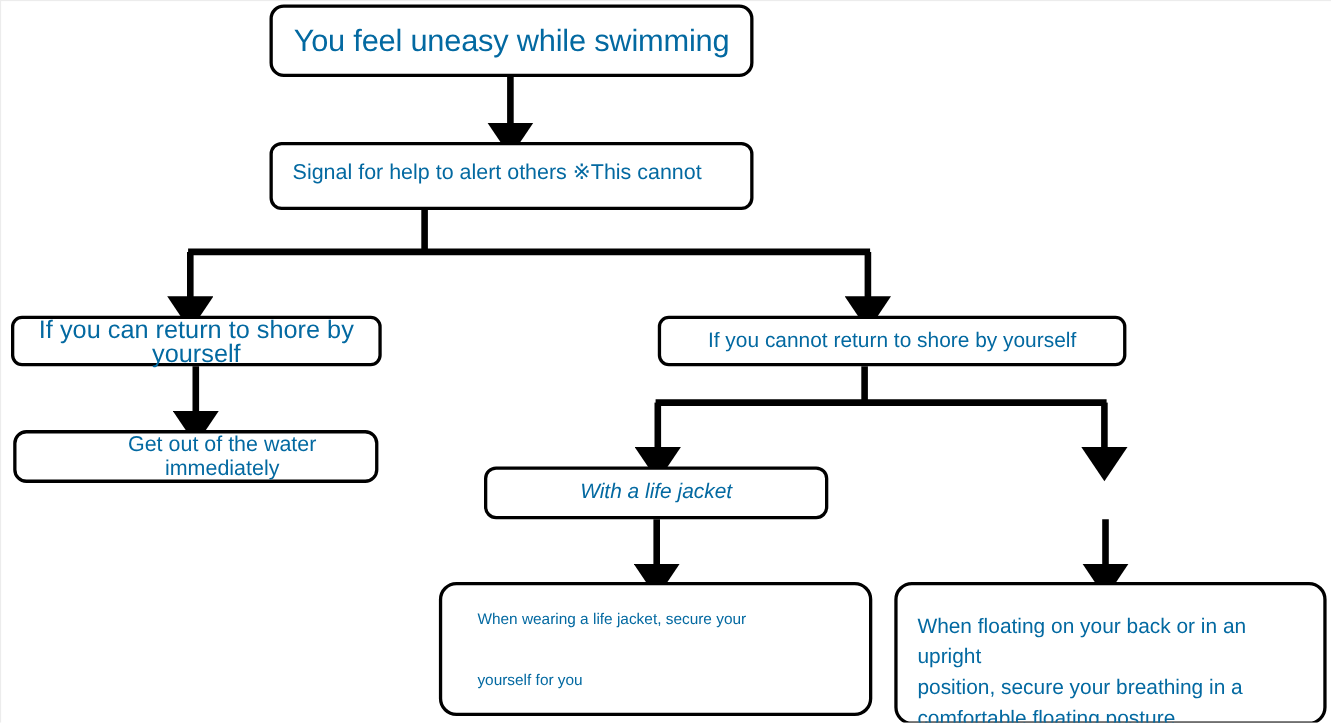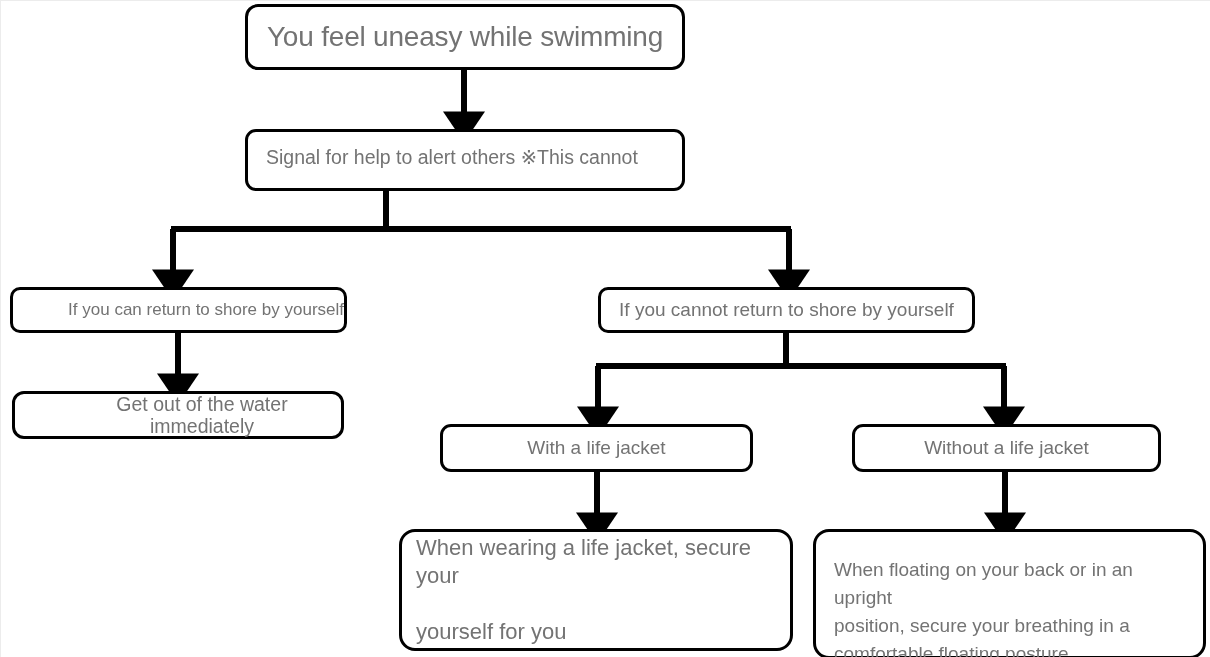--- a/index.html
+++ b/index.html
@@ -26,21 +26,21 @@
     width: 1210px;
     height: 657px;
     pointer-events: none;
   }
   .node {
     position: absolute;
     box-sizing: border-box;
     background: #ffffff;
     border: 3px solid #000000;
     border-radius: 11px;
-    color: #737373;
+    color: #0369a1;
     z-index: 2;
     display: flex;
     align-items: center;
   }
   .node .txt {
     display: block;
     width: 100%;
   }
   .center .txt { text-align: center; }
   .left .txt { text-align: left; }
@@ -63,71 +63,72 @@
   #node-signal .txt {
     font-size: 19.5px;
     line-height: 25px;
   }
 
   #node-can-return {
     left: 9px; top: 286px; width: 337px; height: 46px;
     border-radius: 10px;
   }
   #node-can-return .txt {
-    font-size: 17px;
-    line-height: 22px;
-    text-align: right;
+    font-size: 23px;
+    line-height: 22px;
   }
 
   #node-get-out {
     left: 11px; top: 390px; width: 332px; height: 48px;
     border-radius: 12px;
     padding-left: 48px;
   }
   #node-get-out .txt {
     font-size: 19.5px;
     line-height: 22px;
   }
 
   #node-cannot-return {
-    left: 597px; top: 286px; width: 377px; height: 46px;
+    left: 597px; top: 286px; width: 426px; height: 46px;
     border-radius: 10px;
   }
   #node-cannot-return .txt {
     font-size: 19px;
     line-height: 22px;
   }
 
   #node-with-jacket {
     left: 439px; top: 423px; width: 313px; height: 48px;
     border-radius: 11px;
   }
   #node-with-jacket .txt {
     font-size: 19px;
     line-height: 22px;
+    font-style: italic;
   }
 
   #node-without-jacket {
     left: 851px; top: 423px; width: 309px; height: 48px;
     border-radius: 11px;
   }
   #node-without-jacket .txt {
     font-size: 19px;
     line-height: 22px;
   }
 
   #node-wearing-advice {
     left: 398px; top: 528px; width: 394px; height: 122px;
     padding: 8px 10px 8px 14px;
     border-radius: 16px;
     align-items: center;
   }
   #node-wearing-advice .txt {
-    font-size: 22px;
+    font-size: 14px;
     line-height: 28px;
+    margin-left: 18px;
   }
 
   #node-floating-advice {
     left: 812px; top: 528px; width: 393px; height: 130px;
     padding: 8px 8px 12px 18px;
     border-radius: 16px;
     align-items: flex-start;
   }
   #node-floating-advice .txt {
     font-size: 19px;
@@ -196,23 +197,20 @@
   </div>
 
   <div class="node center" id="node-cannot-return">
     <span class="txt">If you cannot return to shore by yourself</span>
   </div>
 
   <div class="node center" id="node-with-jacket">
     <span class="txt">With a life jacket</span>
   </div>
 
-  <div class="node center" id="node-without-jacket">
-    <span class="txt">Without a life jacket</span>
-  </div>
 
   <div class="node left" id="node-wearing-advice">
     <span class="txt"><span>When wearing a life jacket, secure your</span><br><br><span>yourself for you</span></span>
   </div>
 
   <div class="node left" id="node-floating-advice">
     <span class="txt"><span>When floating on your back or in an upright</span><br><span>position, secure your breathing in a</span><br><span>comfortable floating posture</span></span>
   </div>
 
 </div>

